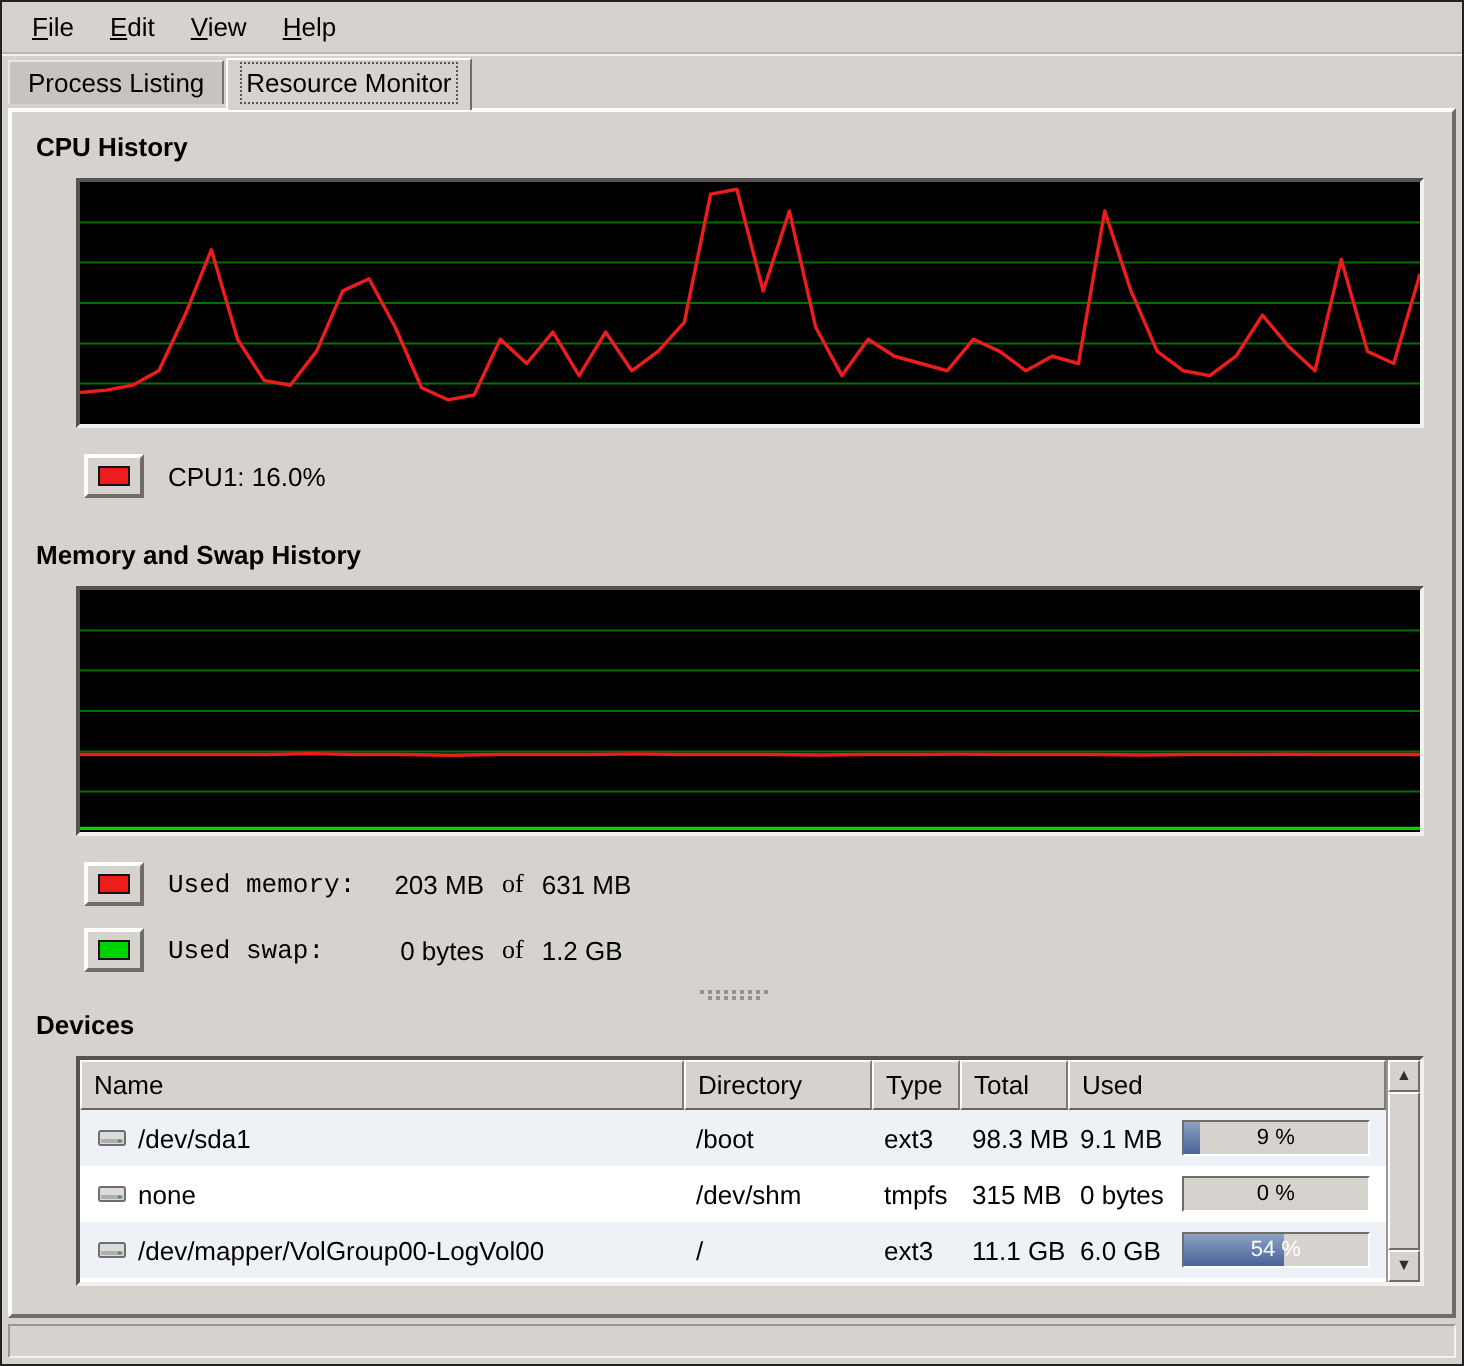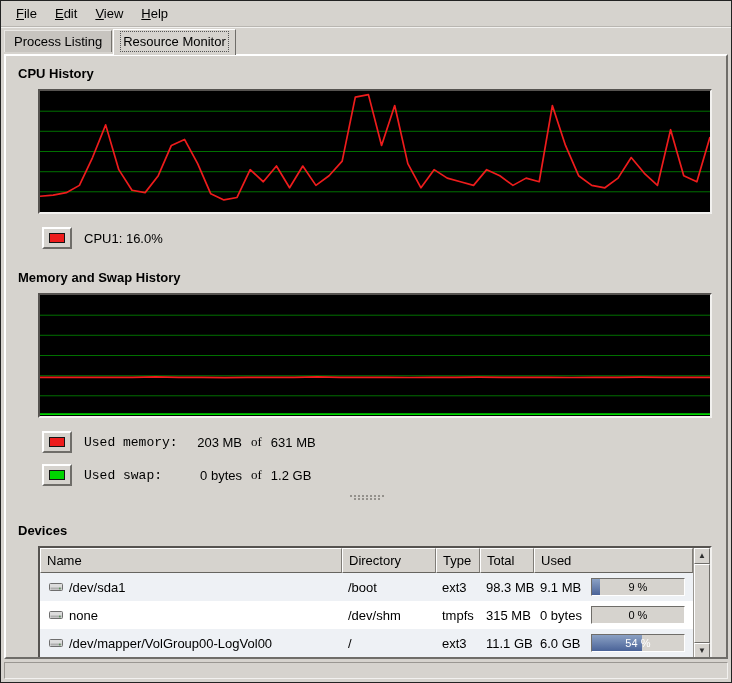--- a/index.html
+++ b/index.html
@@ -61,21 +61,21 @@
   .swatch-inner { width: 16px; height: 10px; border: 1px solid #151515; }
   .lg-label { display: inline-block; width: 100px; font-family: Liberation Mono, monospace; }
   .lg-used  { display: inline-block; min-width: 58px; text-align: right; }
   .lg-of    { display: inline-block; margin: 0 9px; font-family: Liberation Serif, serif; }
 
   .pane-grip { width: 40px; margin: 9px auto 0 auto; display: flex; flex-direction: column; align-items: center; }
   .grip-dots { width: 34px; height: 3px; border-top: 2px dotted #94918c; }
   .grip-dots.short { width: 26px; }
 
   
-  .devices-heading { margin-top: 22px; }
+  .devices-heading { margin-top: 4px; }
   .devices-frame {
     margin: 8px 4px 0 20px; height: 115px; background: #fff; display: flex;
     border: 2px solid; border-color: #565350 #f2f1ef #f2f1ef #565350;
   }
   .table-area { flex: 1 1 auto; display: flex; flex-direction: column; overflow: hidden; }
   .thead { display: flex; flex: 0 0 25px; height: 25px; background: #d6d3ce; }
   .th {
     display: flex; align-items: center; padding-left: 6px; font-size: 13px;
     border: 1px solid; border-color: #fff #807d78 #66645f #fff;
   }

